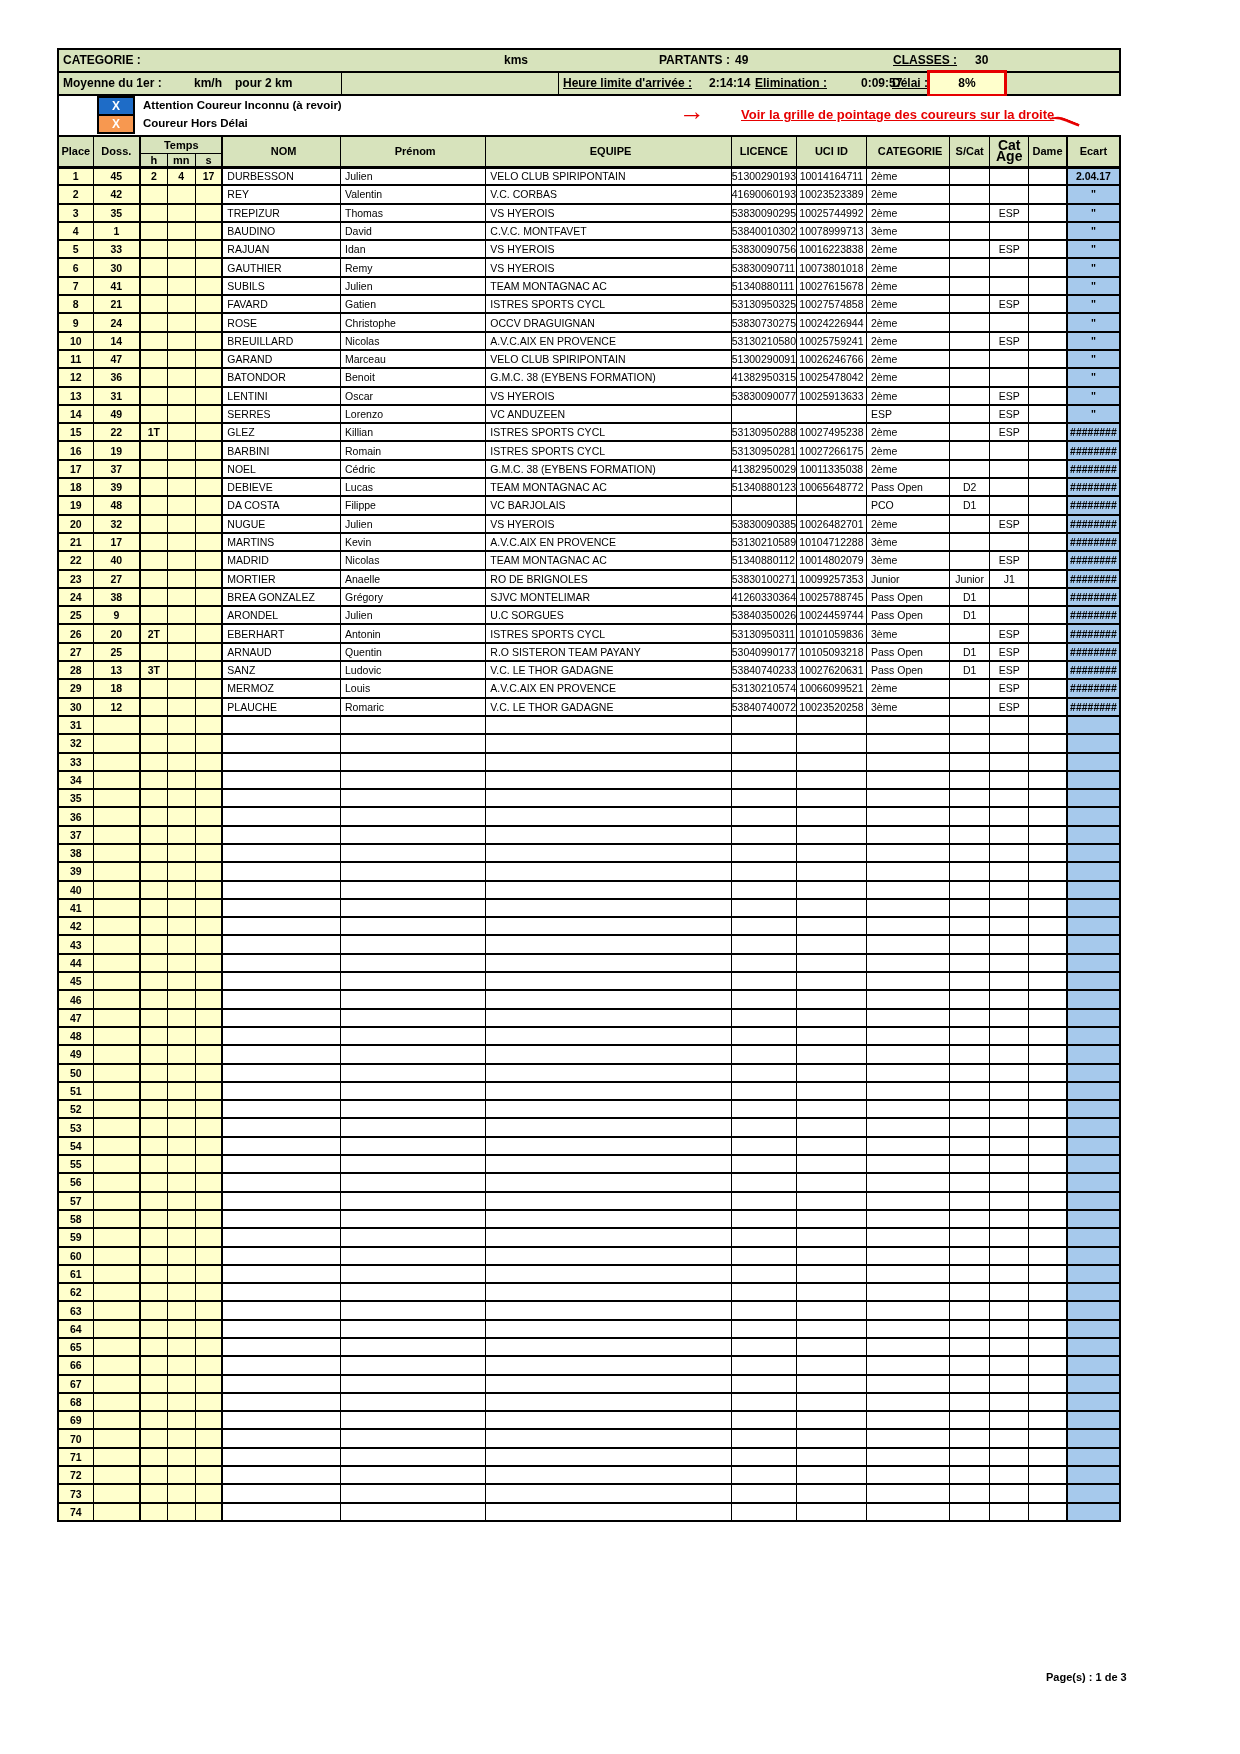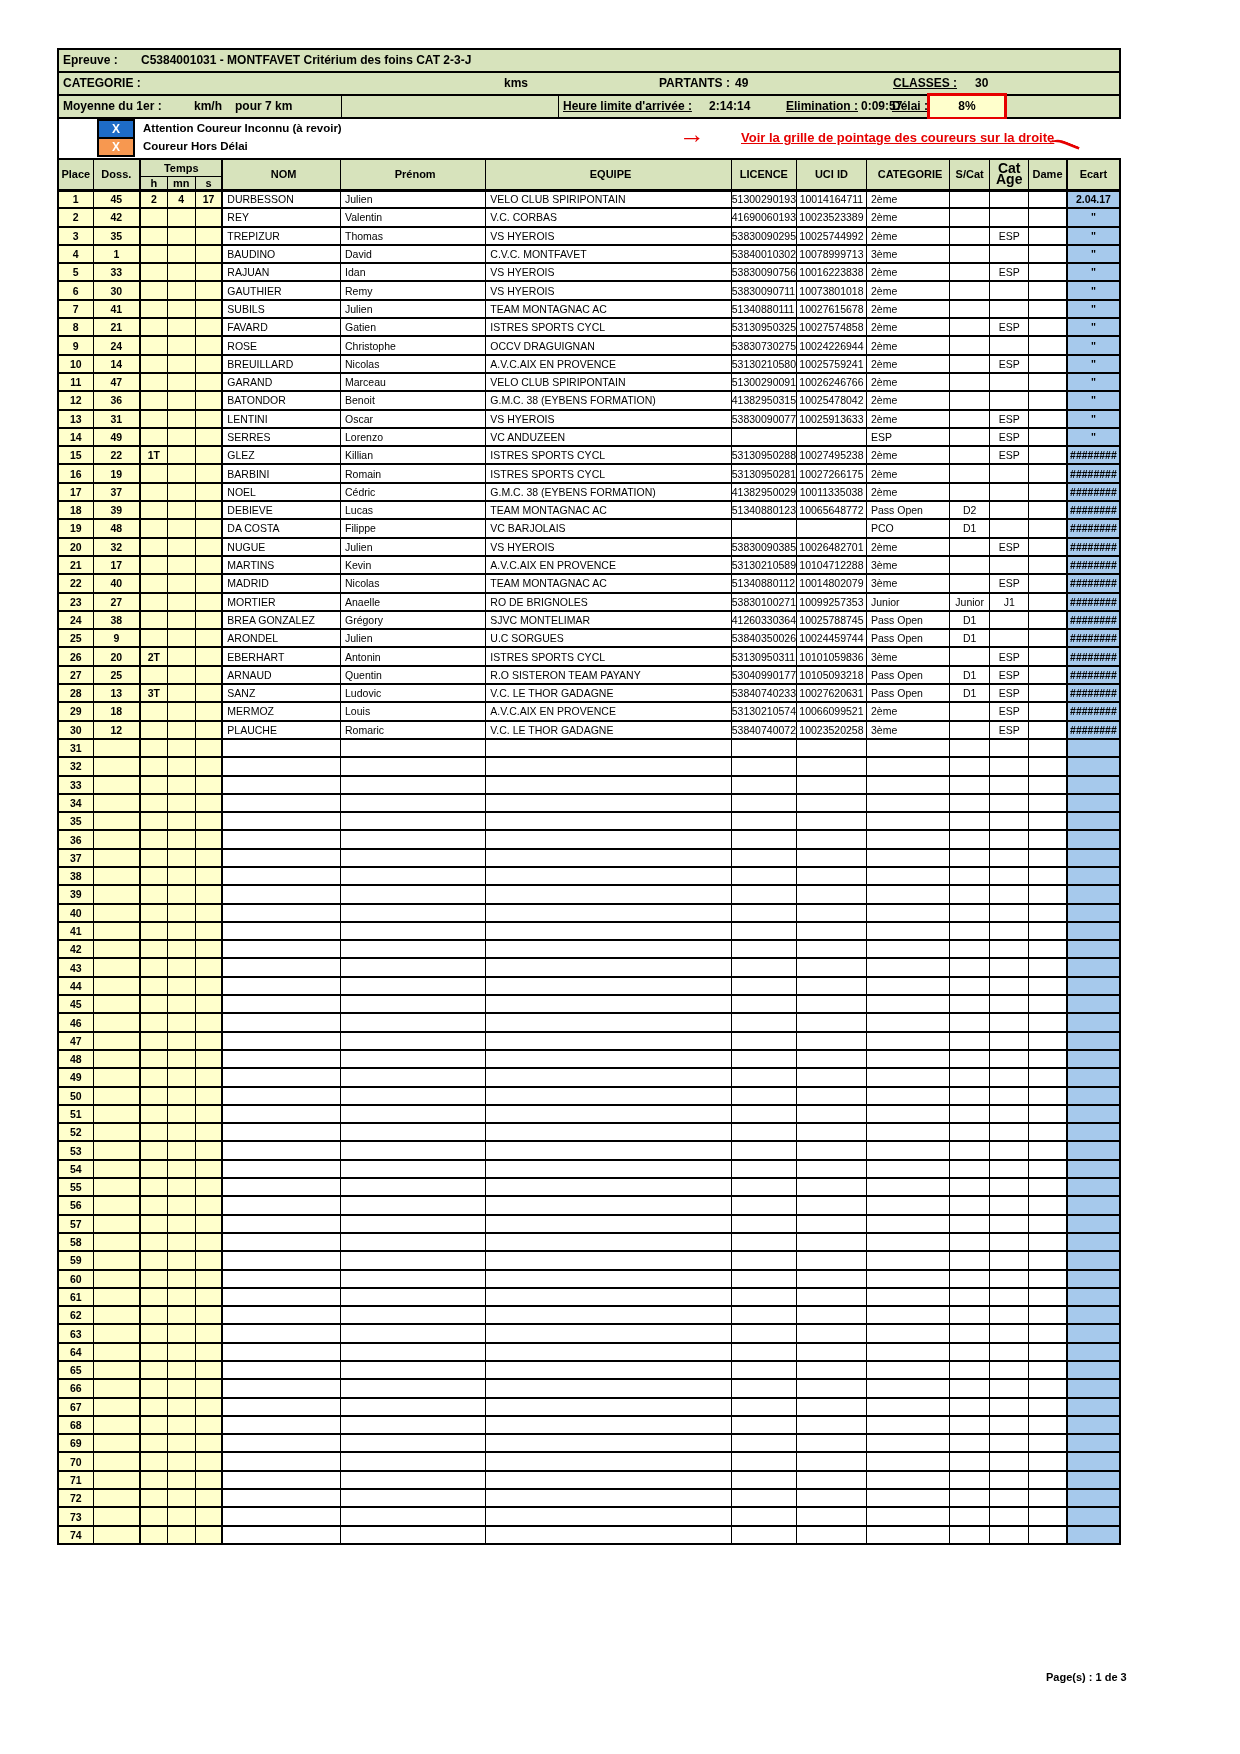--- a/index.html
+++ b/index.html
@@ -88,43 +88,39 @@
   .footer{
     position:absolute;left:1046px;top:1671px;font-size:11px;font-weight:bold;white-space:nowrap;
   }
 </style>
 </head>
 <body>
 
 <div class="page">
   <div class="sheet">
 
-    <div class="band">
-      <span class="abs" style="left:4px;">Epreuve :</span>
-      <span class="abs" style="left:82px;">C5384001031 - MONTFAVET Critérium des foins CAT 2-3-J</span>
-    </div>
 
     <div class="band">
       <span class="abs" style="left:4px;">CATEGORIE :</span>
       <span class="abs" style="left:445px;">kms</span>
       <span class="abs" style="left:600px;">PARTANTS :</span>
       <span class="abs" style="left:676px;">49</span>
       <span class="abs u" style="left:834px;">CLASSES :</span>
       <span class="abs" style="left:916px;">30</span>
     </div>
 
     <div class="band">
       <span class="abs" style="left:4px;">Moyenne du 1er :</span>
       <span class="abs" style="left:135px;">km/h</span>
-      <span class="abs" style="left:176px;">pour 7 km</span>
+      <span class="abs" style="left:176px;">pour 2 km</span>
       <span class="vline" style="left:282px;"></span>
       <span class="vline" style="left:499px;"></span>
       <span class="abs u" style="left:504px;">Heure limite d'arrivée :</span>
       <span class="abs" style="left:650px;">2:14:14</span>
-      <span class="abs u" style="left:727px;text-decoration:underline;">Elimination :</span>
+      <span class="abs u" style="left:696px;text-decoration:underline;">Elimination :</span>
       <span class="abs" style="left:802px;">0:09:57</span>
       <span class="abs u" style="left:833px;">Délai :</span>
       <span class="delai-box">8%</span>
     </div>
 
     <div class="legend">
       <span class="xbox b1">X</span>
       <span class="lab l1">Attention Coureur Inconnu (à revoir)</span>
       <span class="xbox b2">X</span>
       <span class="lab l2">Coureur Hors Délai</span>

